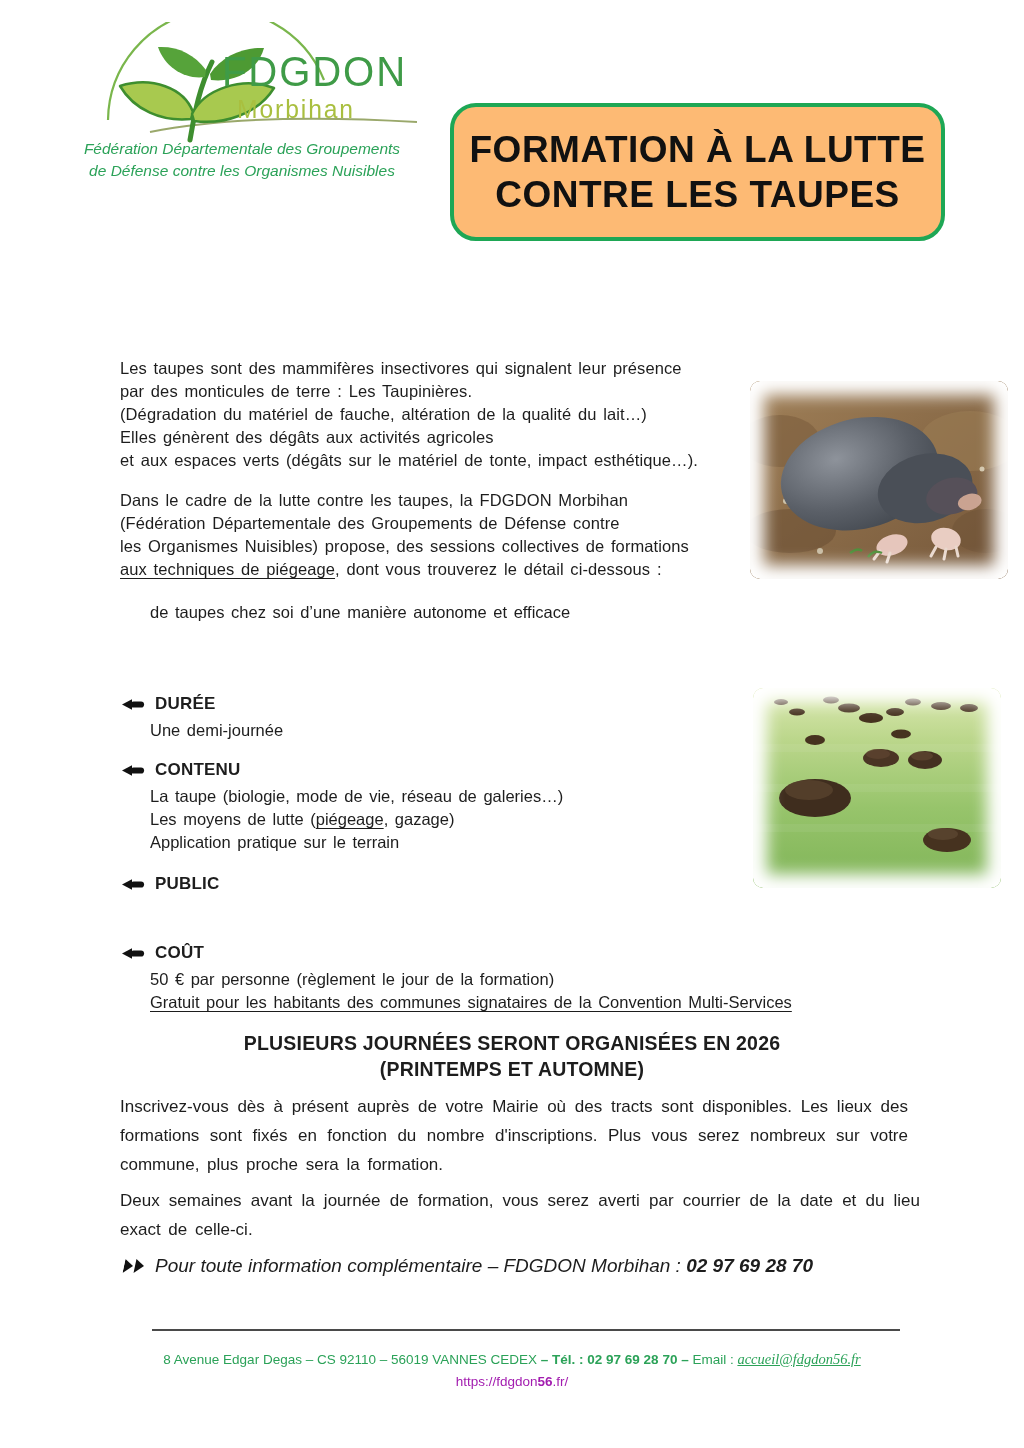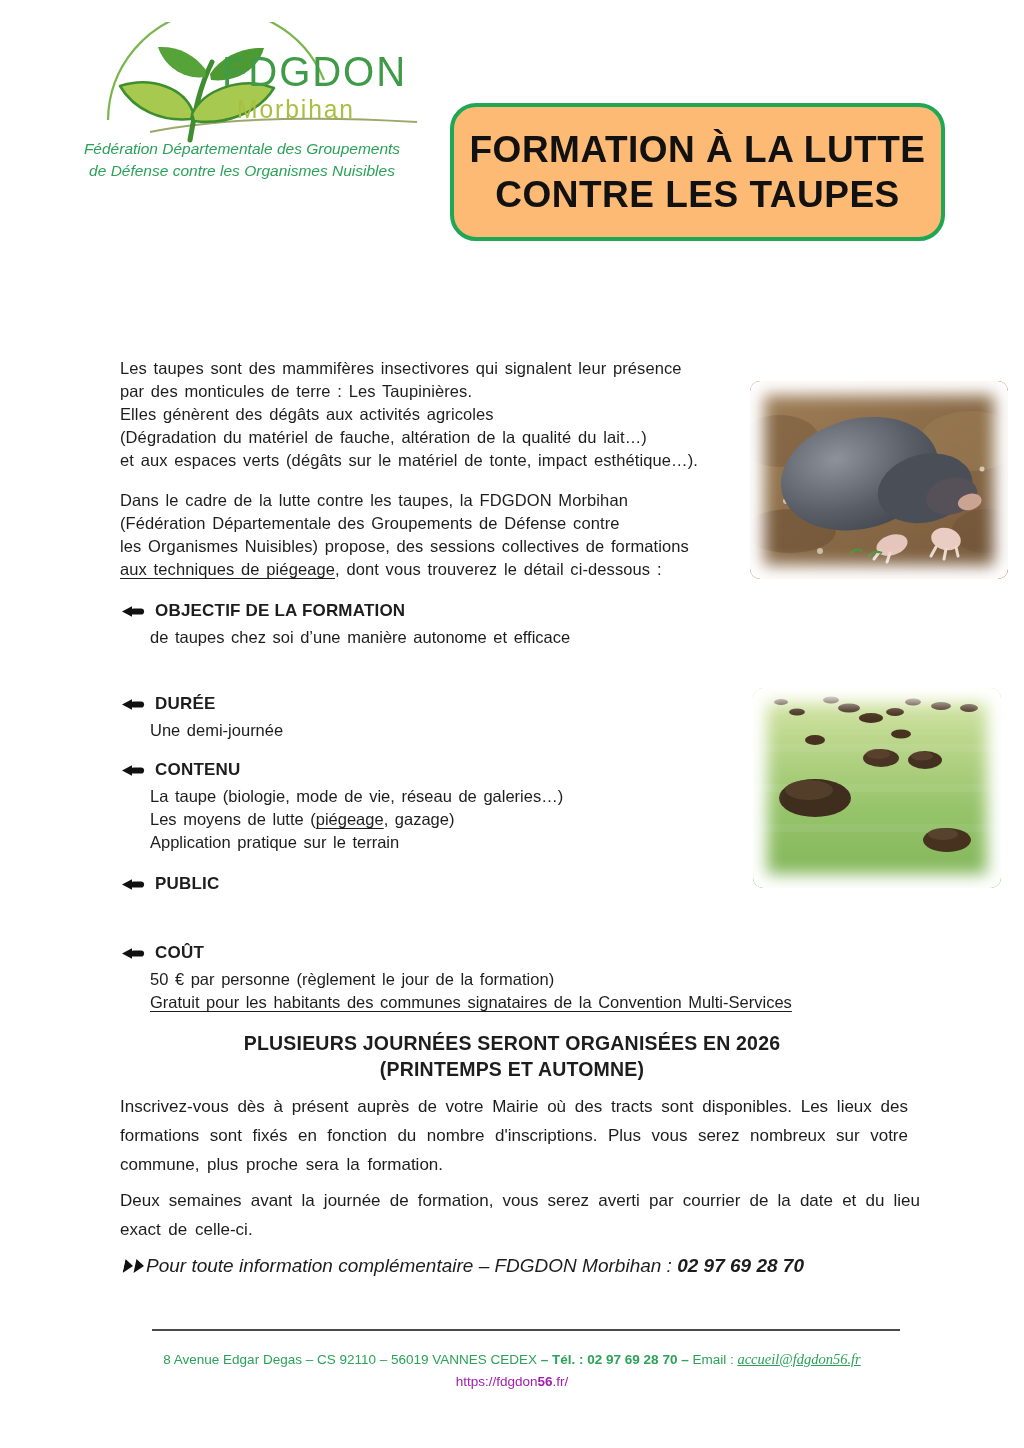--- a/index.html
+++ b/index.html
@@ -54,21 +54,21 @@
   .announce{left:117px;top:1030px;width:790px;text-align:center;
     font-weight:700;font-size:19.5px;line-height:26px;letter-spacing:.2px;}
 
   .para-justify{left:120px;top:1092px;width:788px;font-size:17px;line-height:29px;
     text-align:justify;word-spacing:3px;}
   .para-notice{left:120px;top:1186px;width:800px;font-size:17px;line-height:29px;
     text-align:justify;word-spacing:3px;}
 
   
   .info-line{left:124px;top:1255px;font-style:italic;font-size:19px;white-space:nowrap;
-    display:flex;align-items:center;}
+    display:flex;align-items:center;gap:9px;}
   .dbl-arrow{width:22px;height:14px;transform:skewX(-12deg);flex:0 0 auto;}
   .info-phone{font-weight:700;}
 
   
   .rule{left:152px;top:1329px;width:748px;border-top:2px solid #4a4a4a;height:0;}
   .footer{left:112px;top:1348px;width:800px;text-align:center;color:#2ba258;
     font-size:13.5px;line-height:22px;}
   .footer b{font-weight:700;}
   .email-link{font-family:"Liberation Serif", serif;text-decoration:underline;
     color:#2ba258;font-size:14.5px;font-style:italic;}
@@ -105,22 +105,22 @@
 </div>
 
 <div class="abs title-box">
   <div class="title-line">FORMATION À LA LUTTE</div>
   <div class="title-line">CONTRE LES TAUPES</div>
 </div>
 
 <div class="abs intro bodytext">
   <div class="pline">Les taupes sont des mammifères insectivores qui signalent leur présence</div>
   <div class="pline">par des monticules de terre : Les Taupinières.</div>
+  <div class="pline">(Dégradation du matériel de fauche, altération de la qualité du lait…)</div>
   <div class="pline">Elles génèrent des dégâts aux activités agricoles</div>
-  <div class="pline">(Dégradation du matériel de fauche, altération de la qualité du lait…)</div>
   <div class="pline"> et aux espaces verts (dégâts sur le matériel de tonte, impact esthétique…).</div>
 </div>
 
 <div class="abs photo photo-mole">
   <svg viewBox="0 0 258 198" preserveAspectRatio="none">
     <defs>
       <linearGradient id="soil" x1="0" y1="0" x2="1" y2="1">
         <stop offset="0" stop-color="#a08058"></stop>
         <stop offset="0.5" stop-color="#8a6b48"></stop>
         <stop offset="1" stop-color="#75573a"></stop>
@@ -194,27 +194,20 @@
       <ellipse cx="169" cy="68" rx="11" ry="4.5" fill="#5d4430" opacity="0.8"></ellipse>
       <ellipse cx="62" cy="110" rx="36" ry="19" fill="#3f2d1e"></ellipse>
       <ellipse cx="56" cy="102" rx="24" ry="10" fill="#55402b" opacity="0.9"></ellipse>
       <ellipse cx="194" cy="152" rx="24" ry="12" fill="#46321f"></ellipse>
       <ellipse cx="190" cy="146" rx="15" ry="6" fill="#5a4530" opacity="0.85"></ellipse>
     </g>
   </svg>
 </div>
 
 <div class="abs sec-objectif">
-  <div class="sec-head">
-    <svg class="hand" viewBox="0 0 23 13">
-        <polygon points="0,6.5 10,1.2 10,11.8" fill="#111"></polygon>
-        <rect x="8.6" y="3.4" width="13.5" height="6.2" rx="3.1" fill="#111"></rect>
-      </svg>
-    <span>OBJECTIF DE LA FORMATION</span>
-  </div>
   <div class="sec-body">
     <div class="pline">de taupes chez soi d’une manière autonome et efficace</div>
   </div>
 </div>
 
 <div class="abs sec-duree">
   <div class="sec-head">
     <svg class="hand" viewBox="0 0 23 13">
         <polygon points="0,6.5 10,1.2 10,11.8" fill="#111"></polygon>
         <rect x="8.6" y="3.4" width="13.5" height="6.2" rx="3.1" fill="#111"></rect>

